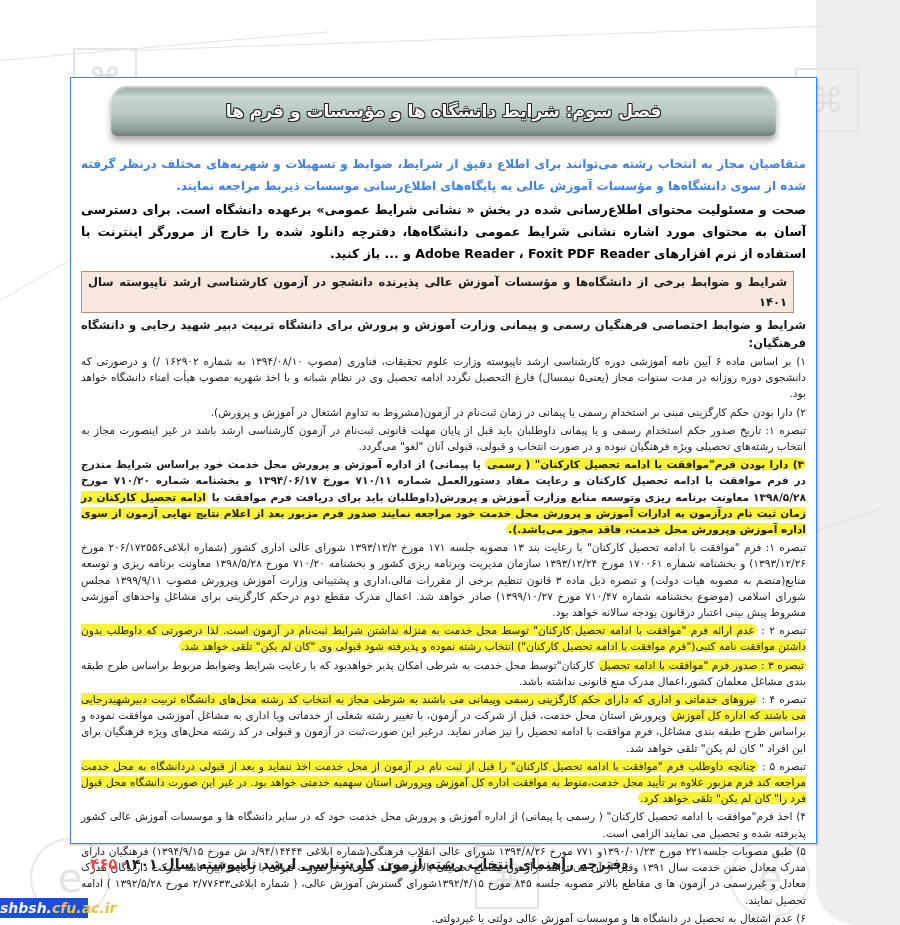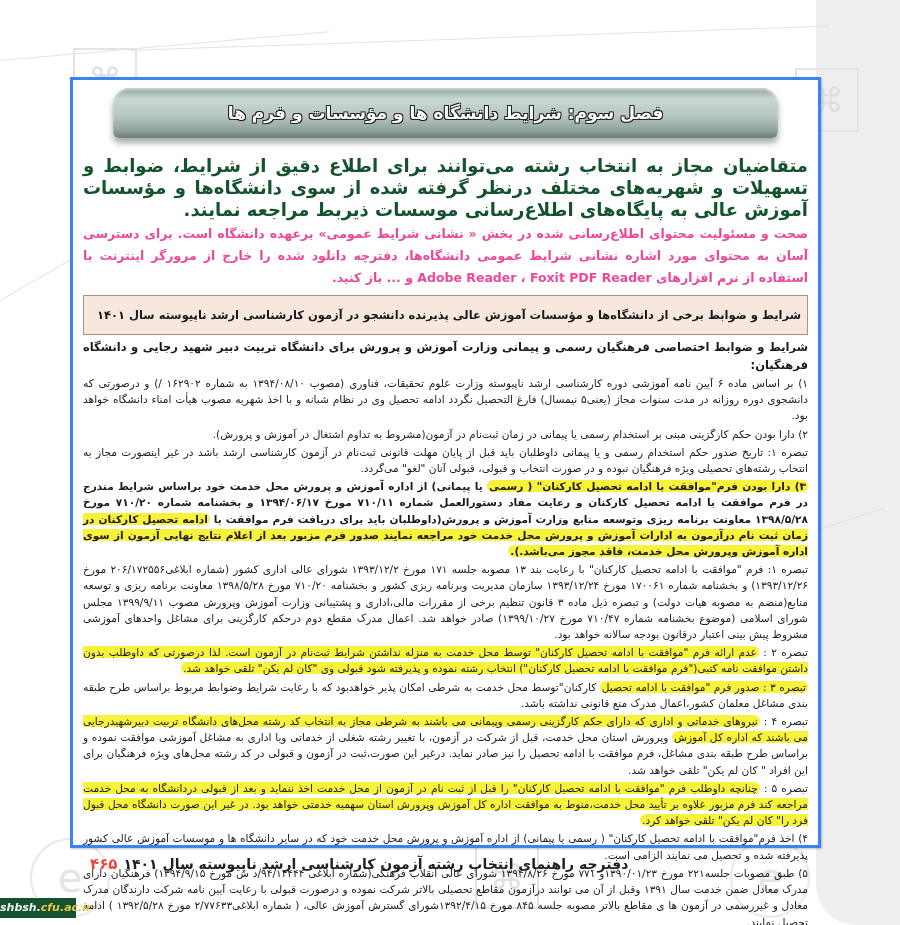--- a/index.html
+++ b/index.html
@@ -16,63 +16,63 @@
   .wm-logo {
     position: absolute; width: 60px; height: 60px; border: 2px solid #e4e4e4;
     color: #e0e0e0; font-size: 34px; line-height: 60px; text-align: center;
   }
   .wm-circle {
     position: absolute; width: 76px; height: 76px; border-radius: 50%;
     border: 2px solid #e8e8e8; color: #e4e4e4; font-size: 40px; line-height: 76px; text-align: center;
   }
   .page {
     position: absolute; left: 70px; top: 77px; width: 745px; height: 765px;
-    border: 3px solid #3b82f6; background: #ffffff;
+    border: 1px solid #3b82f6; background: #ffffff;
     box-shadow: 1px 1px 2px rgba(0,0,0,0.25);
   }
   .chapter-banner {
     position: absolute; left: 40px; top: 8px; width: 665px; height: 50px;
     border-radius: 16px 16px 6px 6px;
     background: linear-gradient(180deg, #8ea39b 0%, #c9d6d1 22%, #b9c8c2 55%, #8fa39b 85%, #6d8079 100%);
     box-shadow: 0 5px 6px rgba(80,90,90,0.5), inset 0 2px 2px rgba(255,255,255,0.5);
     display: flex; align-items: center; justify-content: center;
     direction: rtl;
   }
   .chapter-title {
     font-family: "DejaVu Sans", sans-serif; font-weight: bold; font-size: 17px;
     color: #ffffff;
     text-shadow: -1px -1px 0 #222, 1px -1px 0 #222, -1px 1px 0 #222, 1px 1px 0 #222;
   }
   .content {
     position: absolute; left: 10px; top: 75px; width: 725px;
     direction: rtl; text-align: justify;
   }
   .intro-purple {
-    color: #14532d; font-weight: bold; font-size: 18px; line-height: 22px; margin: 0 0 2px 0;
+    color: #3b82f6; font-weight: bold; font-size: 12px; line-height: 22px; margin: 0 0 2px 0;
   }
   .intro-red {
-    color: #ec4899; font-weight: bold; font-size: 12.5px; line-height: 22px; margin: 0 0 6px 0;
+    color: #000000; font-weight: bold; font-size: 12.5px; line-height: 22px; margin: 0 0 6px 0;
   }
   .section-box {
     border: 1px solid #b58e7a; background: #f7e7df;
-    font-weight: bold; font-size: 11.5px; line-height: 20px; padding: 9px 6px; margin: 2px 0 3px 0;
+    font-weight: bold; font-size: 11.5px; line-height: 20px; padding: 0 6px; margin: 2px 12px 3px 0;
     color: #1a1a1a;
   }
   .subheading { font-weight: bold; font-size: 11.5px; line-height: 18px; color: #1a1a1a; margin: 0 0 1px 0; }
   .para { font-size: 10.6px; line-height: 16.2px; color: #1c1c1c; margin: 0 0 2px 0; }
   .hl { background: #f9f23a; border-radius: 6px; padding: 0 2px; }
   .footer {
     position: absolute; left: 90px; top: 855px; direction: rtl;
     display: flex; align-items: center; gap: 6px;
   }
   .footer-text { font-size: 14px; font-weight: bold; color: #222; }
   .page-num { font-size: 15px; font-weight: bold; color: #ef4444; }
   .site-badge {
-    position: absolute; left: 0; top: 898px; width: 76px; height: 20px;
-    background: #14532d; color: #f2f2f2; font-size: 11px; font-style: italic; font-weight: bold;
+    position: absolute; left: 0; top: 898px; width: 88px; height: 20px;
+    background: #1d4ed8; color: #f2f2f2; font-size: 14px; font-style: italic; font-weight: bold;
     line-height: 20px; text-align: center;
   }
   .site-badge .accent { color: #e8c24a; }
 </style>
 </head>
 <body>
 
 <div class="right-panel"></div>
 <div class="wm-line" style="left:0;top:60px;width:330px;transform:rotate(-5deg);"></div>
 <div class="wm-line" style="left:130px;top:50px;width:700px;transform:rotate(-2deg);"></div>

